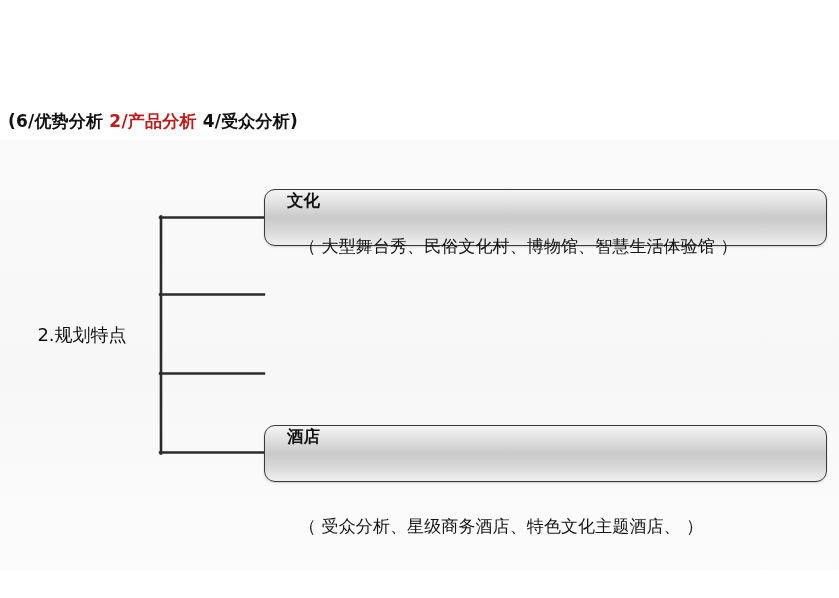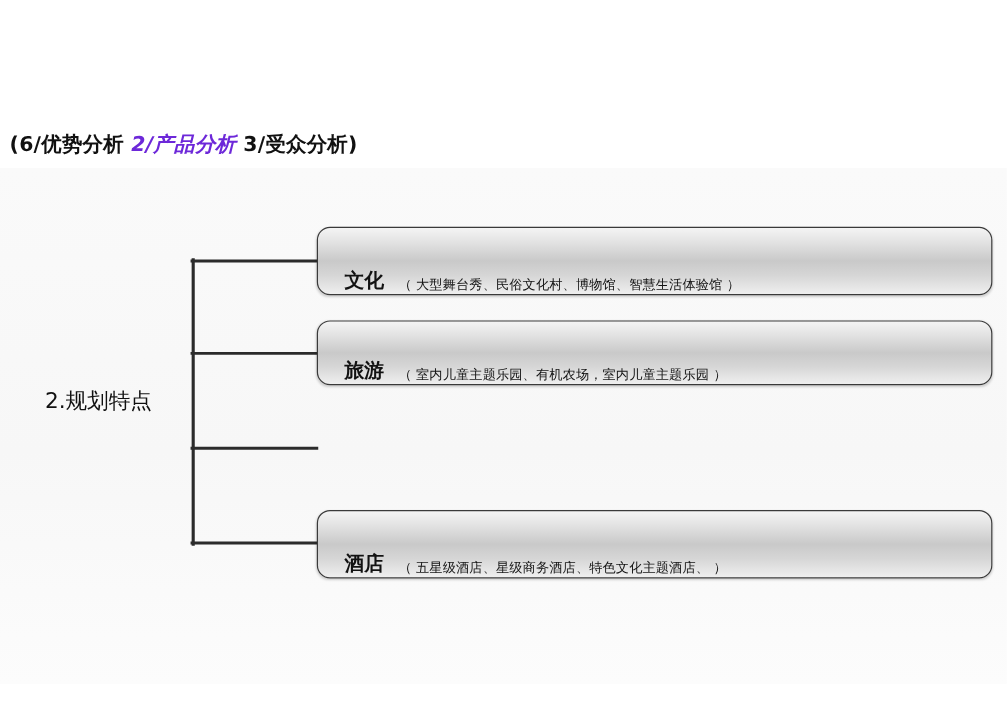--- a/index.html
+++ b/index.html
@@ -46,22 +46,21 @@
     font-weight: bold;
     color: #111111;
     letter-spacing: 0.2px;
     white-space: nowrap;
     line-height: 26px;
   }
   .header .seg {
     font-weight: bold;
   }
   .header .seg-accent {
-    color: #6d28d9;
-    font-style: italic;
+    color: #b91c1c;
   }
   .header .paren {
     color: #111111;
   }
 
   
   .root-label {
     position: absolute;
     left: 16px;
     top: 322px;
@@ -93,82 +92,80 @@
     border: 1.6px solid #3a3a3a;
     border-radius: 11px;
     background: linear-gradient(180deg,
                 #f4f4f4 0%,
                 #e2e2e2 22%,
                 #c9c9c9 50%,
                 #d6d6d6 72%,
                 #efefef 100%);
     box-shadow: 0 1px 2px rgba(0,0,0,0.18);
     display: flex;
-    align-items: flex-end;
+    align-items: flex-start;
     padding-left: 22px;
     padding-right: 14px;
+    flex-direction: column;
   }
 
   .box-1 { top: 189px; height: 57px; }
   .box-2 { top: 267px; height: 54px; }
   .box-3 { top: 346px; height: 54px; }
-  .box-4 { top: 425px; height: 57px; }
+  .box-4 { top: 425px; height: 57px; gap: 44px; }
 
   .box-label {
     font-size: 16.5px;
     font-weight: bold;
     color: #121212;
     white-space: nowrap;
     flex: 0 0 auto;
   }
 
   .box-detail {
-    font-size: 11px;
+    font-size: 17px;
     font-weight: normal;
     color: #141414;
     white-space: nowrap;
     margin-left: 12px;
     flex: 0 0 auto;
     letter-spacing: 0.1px;
+    margin-top: 23px;
   }
 </style>
 </head>
 <body>
 
 <div class="slide">
 
   <div class="content-panel"></div>
 
   <div class="header">
     <span class="paren">(</span><span class="seg">6/优势分析</span>
     <span class="seg seg-accent">2/产品分析</span>
-    <span class="seg">3/受众分析</span><span class="paren">)</span>
+    <span class="seg">4/受众分析</span><span class="paren">)</span>
   </div>
 
   <div class="root-label">2.规划特点</div>
 
   <svg class="bracket" width="839" height="598" viewBox="0 0 839 598" xmlns="http://www.w3.org/2000/svg">
 
     <line x1="161" y1="216.5" x2="161" y2="453.5" stroke="#2b2b2b" stroke-width="2.6" stroke-linecap="square"></line>
 
     <line x1="160" y1="217.5" x2="264" y2="217.5" stroke="#2b2b2b" stroke-width="2.4" stroke-linecap="square"></line>
     <line x1="160" y1="294.5" x2="264" y2="294.5" stroke="#2b2b2b" stroke-width="2.4" stroke-linecap="square"></line>
     <line x1="160" y1="373.5" x2="264" y2="373.5" stroke="#2b2b2b" stroke-width="2.4" stroke-linecap="square"></line>
     <line x1="160" y1="452.5" x2="264" y2="452.5" stroke="#2b2b2b" stroke-width="2.4" stroke-linecap="square"></line>
   </svg>
 
   <div class="box box-1">
     <span class="box-label">文化</span>
     <span class="box-detail">（ 大型舞台秀、民俗文化村、博物馆、智慧生活体验馆 ）</span>
   </div>
 
-  <div class="box box-2">
-    <span class="box-label">旅游</span>
-    <span class="box-detail">（ 室内儿童主题乐园、有机农场，室内儿童主题乐园 ）</span>
-  </div>
 
 
   <div class="box box-4">
     <span class="box-label">酒店</span>
-    <span class="box-detail">（ 五星级酒店、星级商务酒店、特色文化主题酒店、 ）</span>
+    <span class="box-detail">（ 受众分析、星级商务酒店、特色文化主题酒店、 ）</span>
   </div>
 
 </div>
 
 </body></html>

